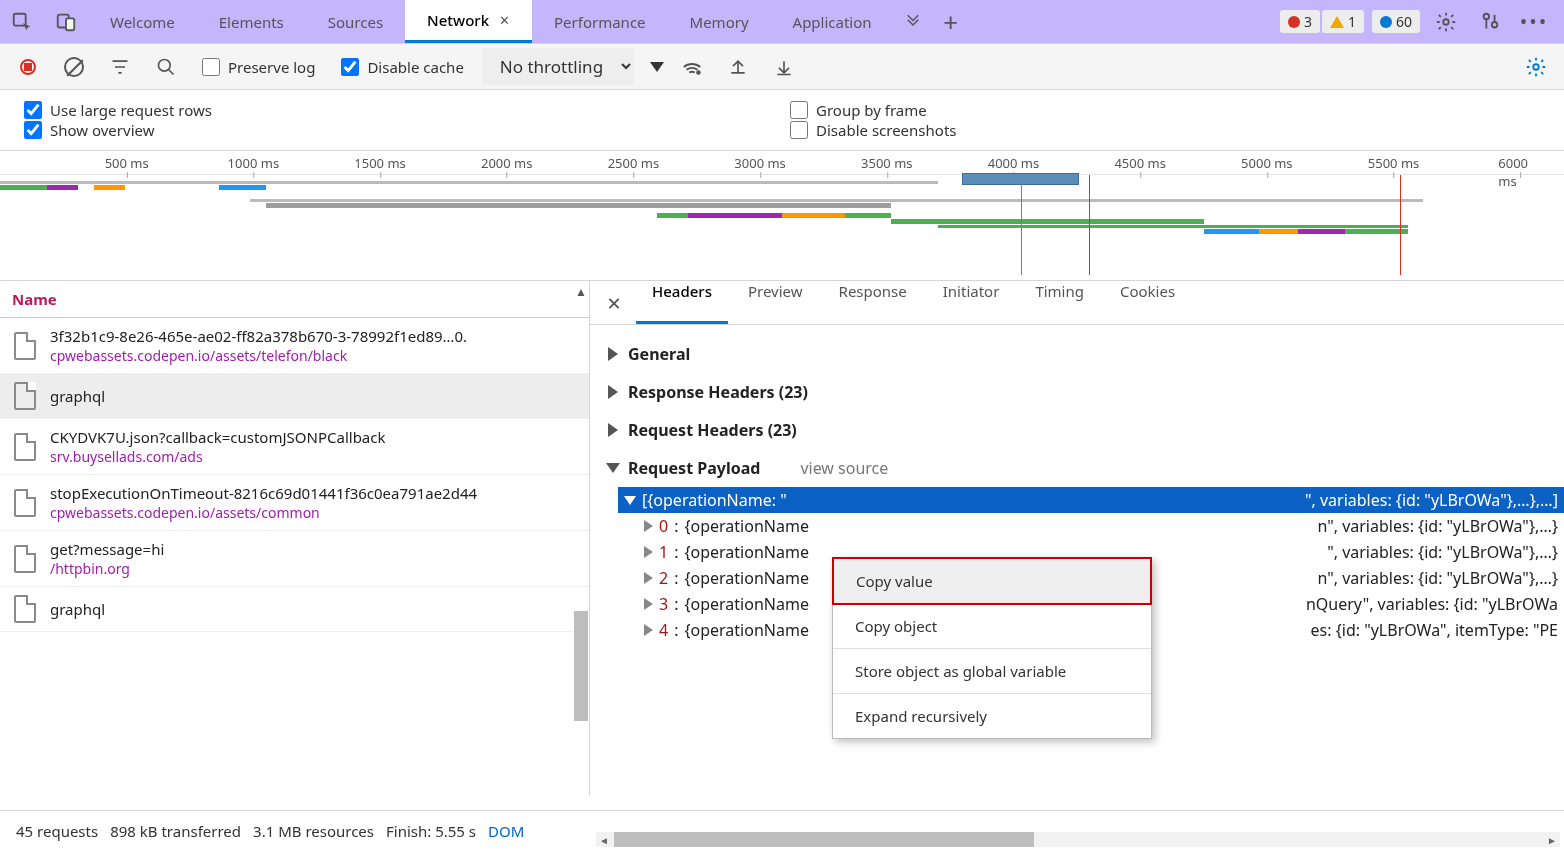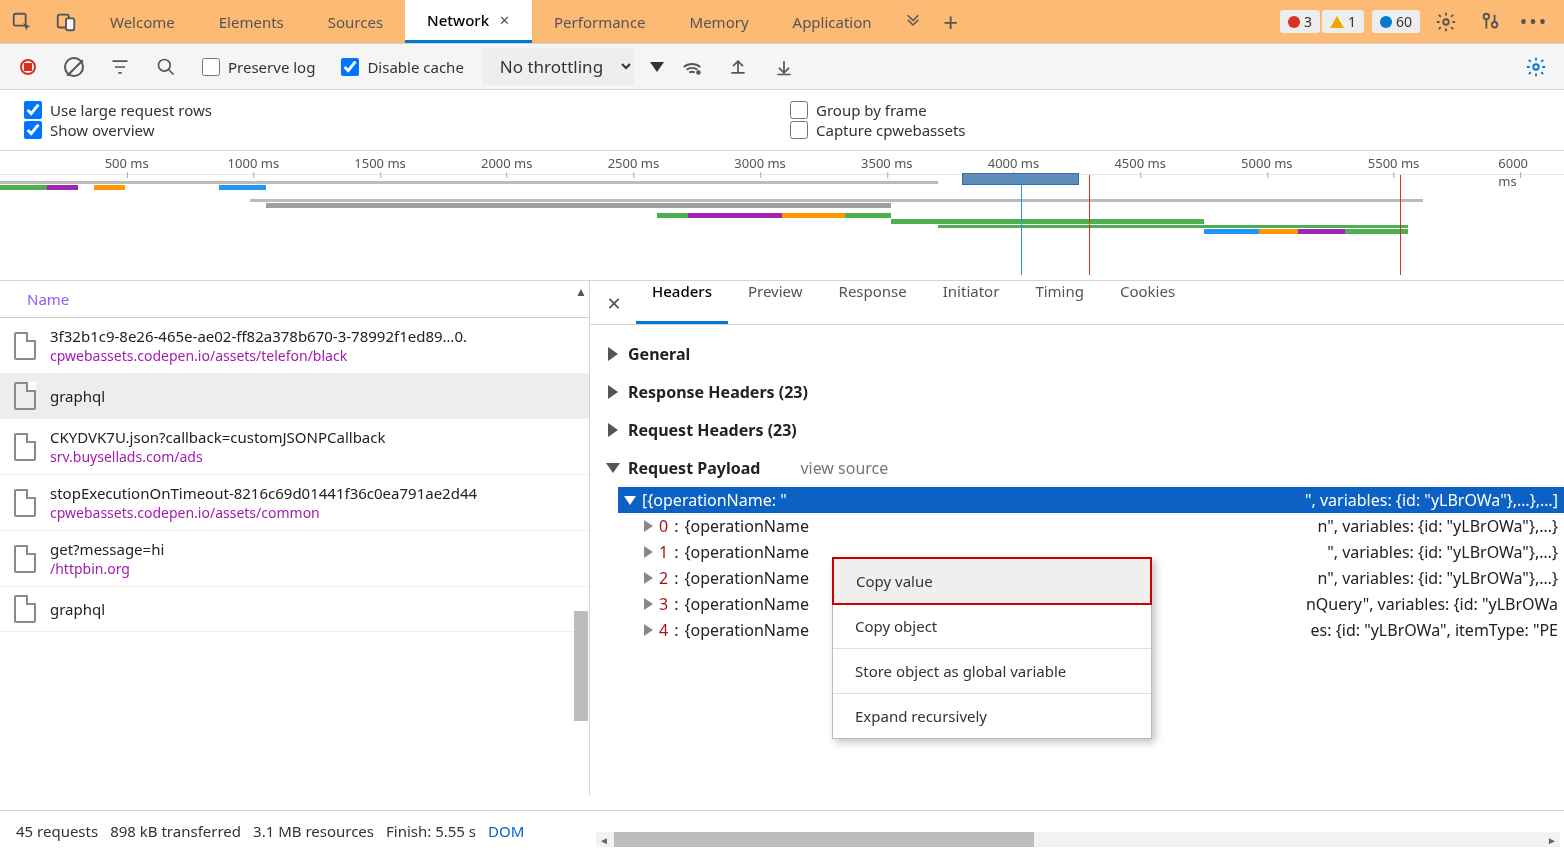--- a/index.html
+++ b/index.html
@@ -1,18 +1,18 @@
 <!DOCTYPE html>
 <html><head>
 <meta charset="utf-8">
 <style>
 * { box-sizing: border-box; margin: 0; padding: 0; font-family: "Segoe UI", system-ui, sans-serif; }
 body { background: #fff; color: #333; font-size: 15px; overflow: hidden; }
 
-.tabbar { display: flex; align-items: center; height: 44px; border-bottom: 1px solid #d4d4d4; background: #fdba74; }
+.tabbar { display: flex; align-items: center; height: 44px; border-bottom: 1px solid #d4d4d4; background: #c4b5fd; }
 .tabbar .dev-icon { width: 44px; display:flex; align-items:center; justify-content:center; color:#555; }
 .tab { padding: 0 22px; height: 100%; display:flex; align-items:center; gap:10px; color: #555; cursor:pointer; }
 .tab.active { background:#fff; border-bottom: 3px solid #0078d4; color:#000; font-weight:500; position:relative; }
 .tab .close { color:#555; font-size:13px; }
 .tab-overflow { width:38px; display:flex; align-items:center; justify-content:center; }
 .right-tools { margin-left:auto; display:flex; align-items:center; gap:8px; padding-right:12px; }
 .badge { display:flex; align-items:center; gap:4px; padding:2px 8px; background:#ededed; border-radius:3px; font-size:14px; }
 .dot-r { width:12px;height:12px;border-radius:50%;background:#d93025;display:inline-block;}
 .tri-y { width:0;height:0;border-left:7px solid transparent;border-right:7px solid transparent;border-bottom:12px solid #f2a600;display:inline-block;}
 .dot-b { width:12px;height:12px;border-radius:50%;background:#0078d4;display:inline-block;}
@@ -38,21 +38,21 @@
 .timeline .ticks{display:flex;height:24px;border-bottom:1px solid #e6e6e6;position:relative;padding-left:33px;}
 .tick{position:absolute;font-size:13px;color:#555;top:3px;transform:translateX(-50%);}
 .tick::before{content:"";position:absolute;left:50%;top:18px;width:1px;height:6px;background:#aaa;}
 .waterfall{position:relative;height:100px;}
 .bar{position:absolute;height:5px;}
 .marker{position:absolute;top:0;bottom:0;width:1px;}
 .selection{position:absolute;top:15px;height:12px;background:#5b8db8;border:1px solid #3b6c9a;}
 
 .panels { display:flex; height: calc(100vh - 44px - 46px - 75px - 130px - 40px); }
 .left { width:590px; border-right:1px solid #d4d4d4; display:flex; flex-direction:column; position:relative;}
-.left .hdr{padding:8px 27px;font-weight:400;border-bottom:1px solid #ccc;color:#8b5cf6;}
+.left .hdr{padding:8px 12px;font-weight:700;border-bottom:1px solid #ccc;color:#be185d;}
 .reqlist{flex:1;overflow:auto;}
 .req{display:flex;align-items:center;gap:14px;padding:8px 14px;border-bottom:1px solid #eee;}
 .req.selected{background:#ededed;}
 .req .ficon{width:22px;height:28px;border:2px solid #8a8a8a;border-radius:2px;position:relative;flex-shrink:0;}
 .req .ficon::after{content:"";position:absolute;top:-2px;right:-2px;width:8px;height:8px;background:#fff;border-left:2px solid #8a8a8a;border-bottom:2px solid #8a8a8a;}
 .req .txt{overflow:hidden;}
 .req .name{color:#222;white-space:nowrap;overflow:hidden;text-overflow:ellipsis;}
 .req .sub{color:#a21caf;font-size:14px;}
 .scrollthumb{position:absolute;right:1px;top:330px;width:14px;height:110px;background:#bdbdbd;}
 .uparrow{position:absolute;right:2px;top:2px;color:#555;font-size:12px;}
@@ -227,21 +227,21 @@
         <span>Show overview</span>
       </label>
   </div>
   <div class="col">
     <label class="chk">
         <input type="checkbox" style="">
         <span>Group by frame</span>
       </label>
     <label class="chk">
         <input type="checkbox" style="">
-        <span>Capture cpwebassets</span>
+        <span>Disable screenshots</span>
       </label>
   </div>
 </div>
 
 <div class="timeline">
   <div class="ticks" id="ticks">
       <span class="tick" style="left: 8.1%;">500 ms</span>
       <span class="tick" style="left: 16.2%;">1000 ms</span>
       <span class="tick" style="left: 24.3%;">1500 ms</span>
       <span class="tick" style="left: 32.4%;">2000 ms</span>

